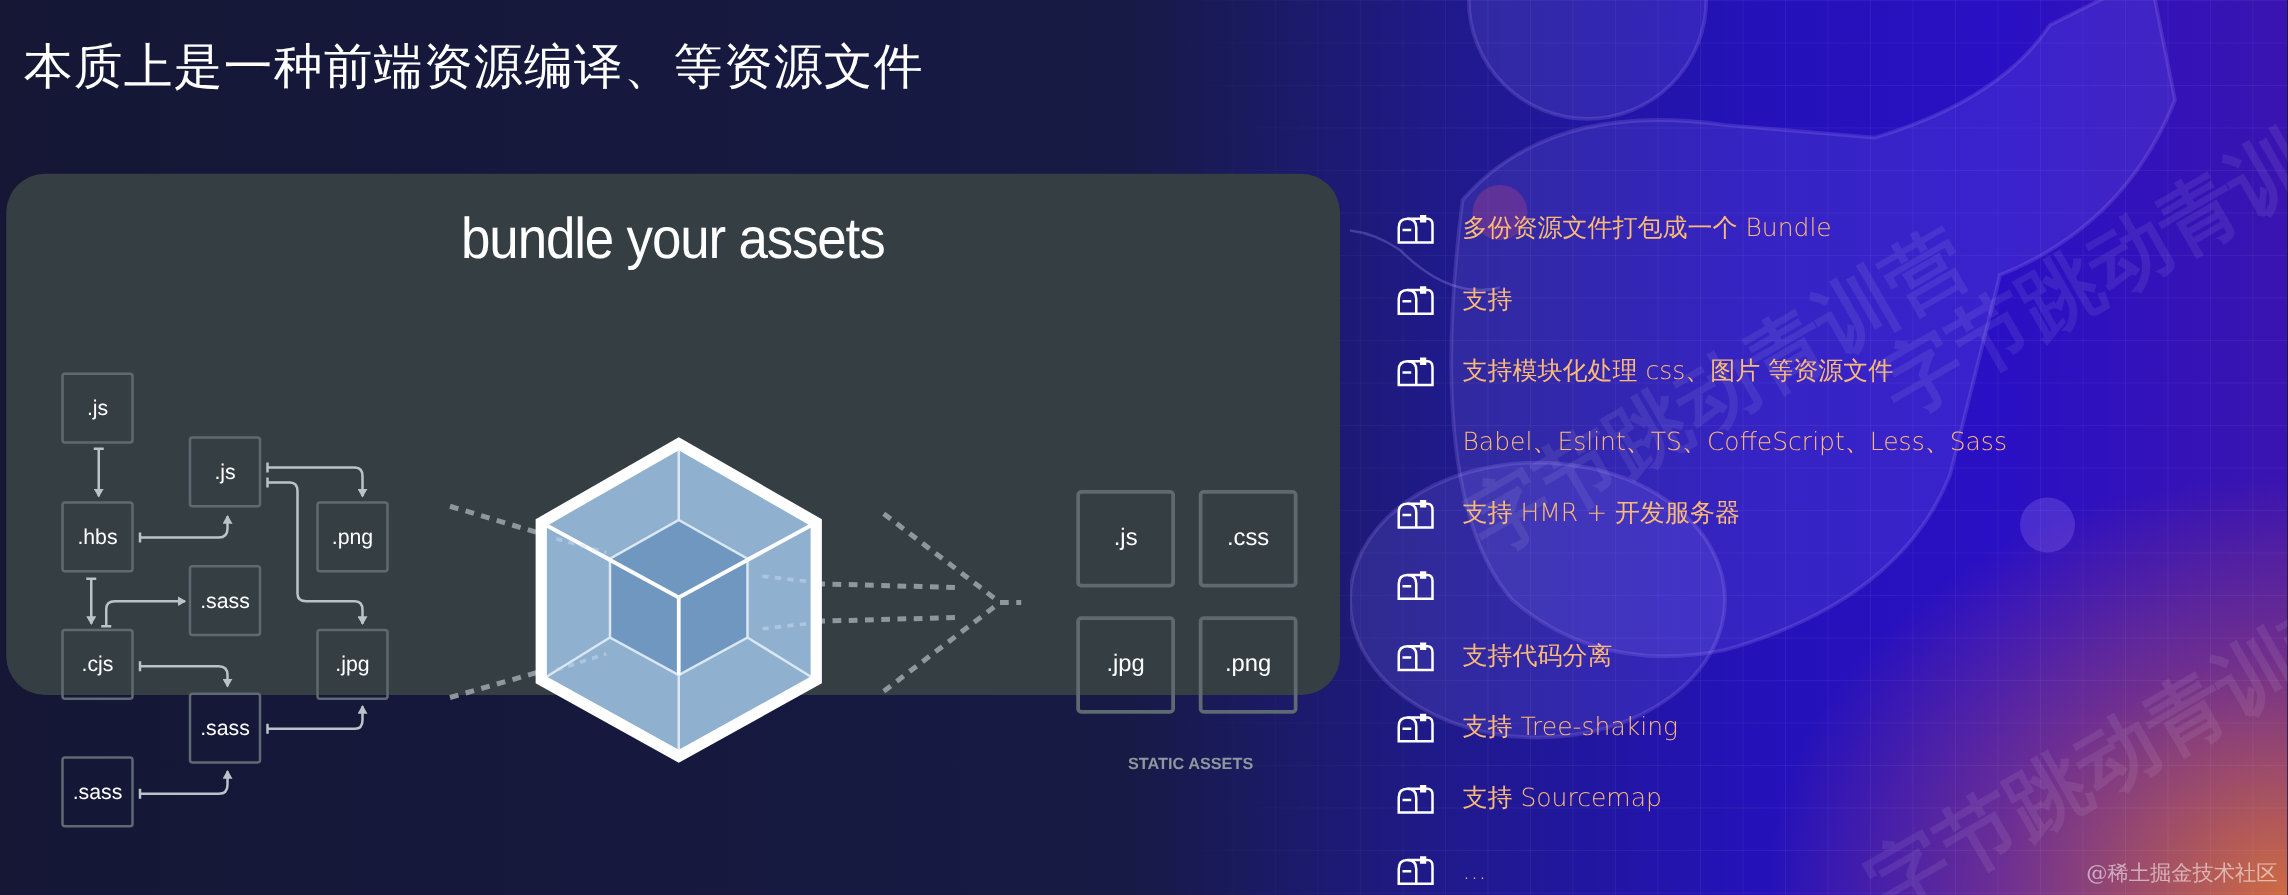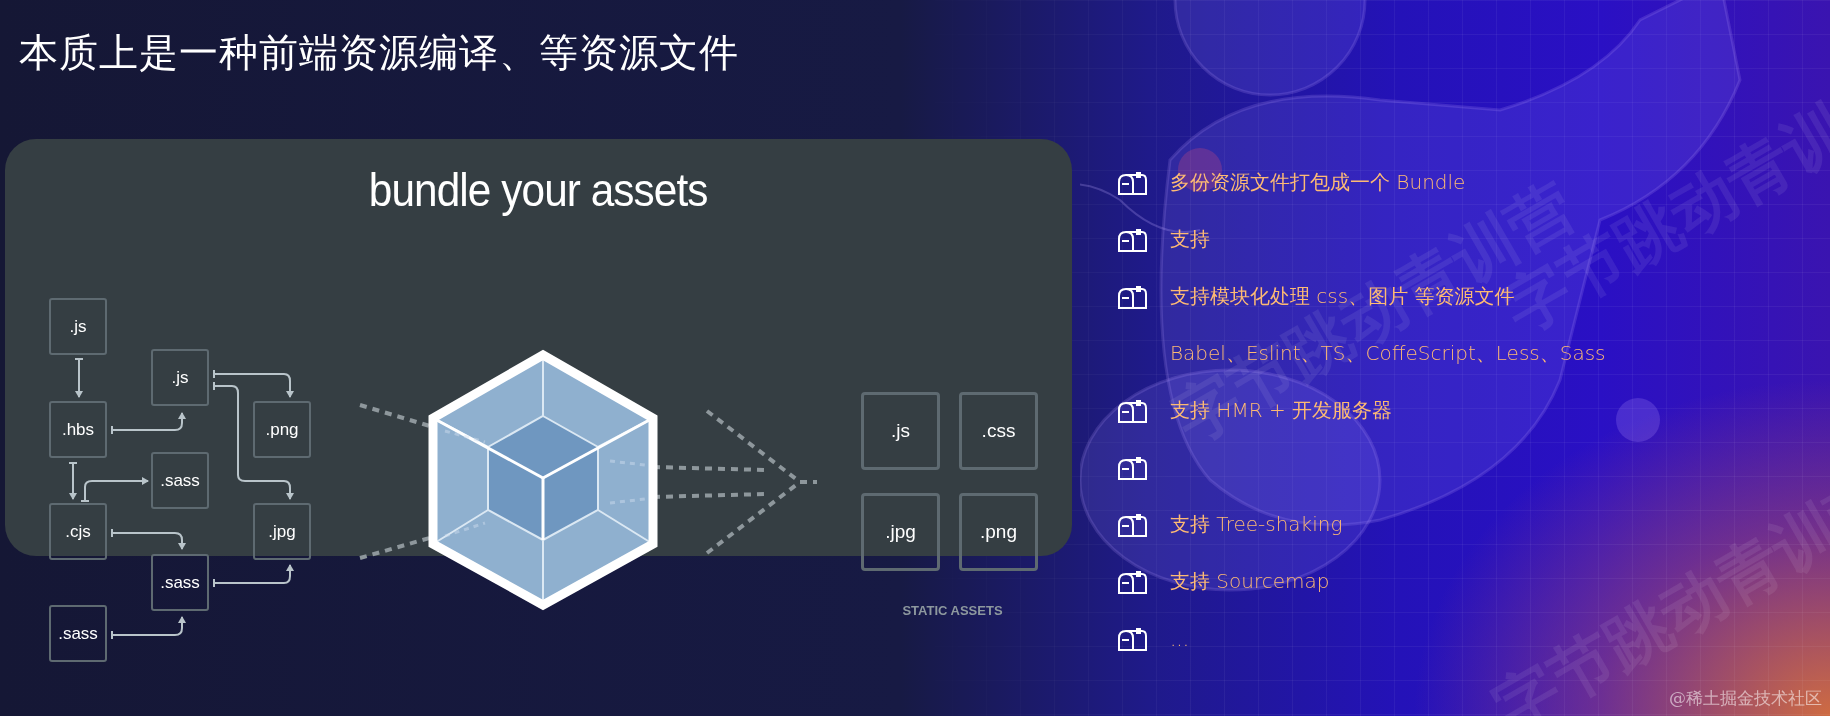--- a/index.html
+++ b/index.html
@@ -281,20 +281,31 @@
   </div>
   <div class="feature">
     <svg class="icon" viewBox="0 0 32 26">
         <g fill="none" stroke="#fff" stroke-width="2">
           <path d="M3 24 V12 Q3 5 10 5 H26 Q30 5 30 10 V24 Z"></path>
           <path d="M10 5 Q17 5 17 12 V24"></path>
           <line x1="6" y1="14" x2="13" y2="14"></line>
         </g>
         <path d="M20 2 H25 V8 H20 Z" fill="#fff"></path>
       </svg>
+    <span>支持代码分离</span>
+  </div>
+  <div class="feature">
+    <svg class="icon" viewBox="0 0 32 26">
+        <g fill="none" stroke="#fff" stroke-width="2">
+          <path d="M3 24 V12 Q3 5 10 5 H26 Q30 5 30 10 V24 Z"></path>
+          <path d="M10 5 Q17 5 17 12 V24"></path>
+          <line x1="6" y1="14" x2="13" y2="14"></line>
+        </g>
+        <path d="M20 2 H25 V8 H20 Z" fill="#fff"></path>
+      </svg>
     <span>支持 Tree-shaking</span>
   </div>
   <div class="feature">
     <svg class="icon" viewBox="0 0 32 26">
         <g fill="none" stroke="#fff" stroke-width="2">
           <path d="M3 24 V12 Q3 5 10 5 H26 Q30 5 30 10 V24 Z"></path>
           <path d="M10 5 Q17 5 17 12 V24"></path>
           <line x1="6" y1="14" x2="13" y2="14"></line>
         </g>
         <path d="M20 2 H25 V8 H20 Z" fill="#fff"></path>

